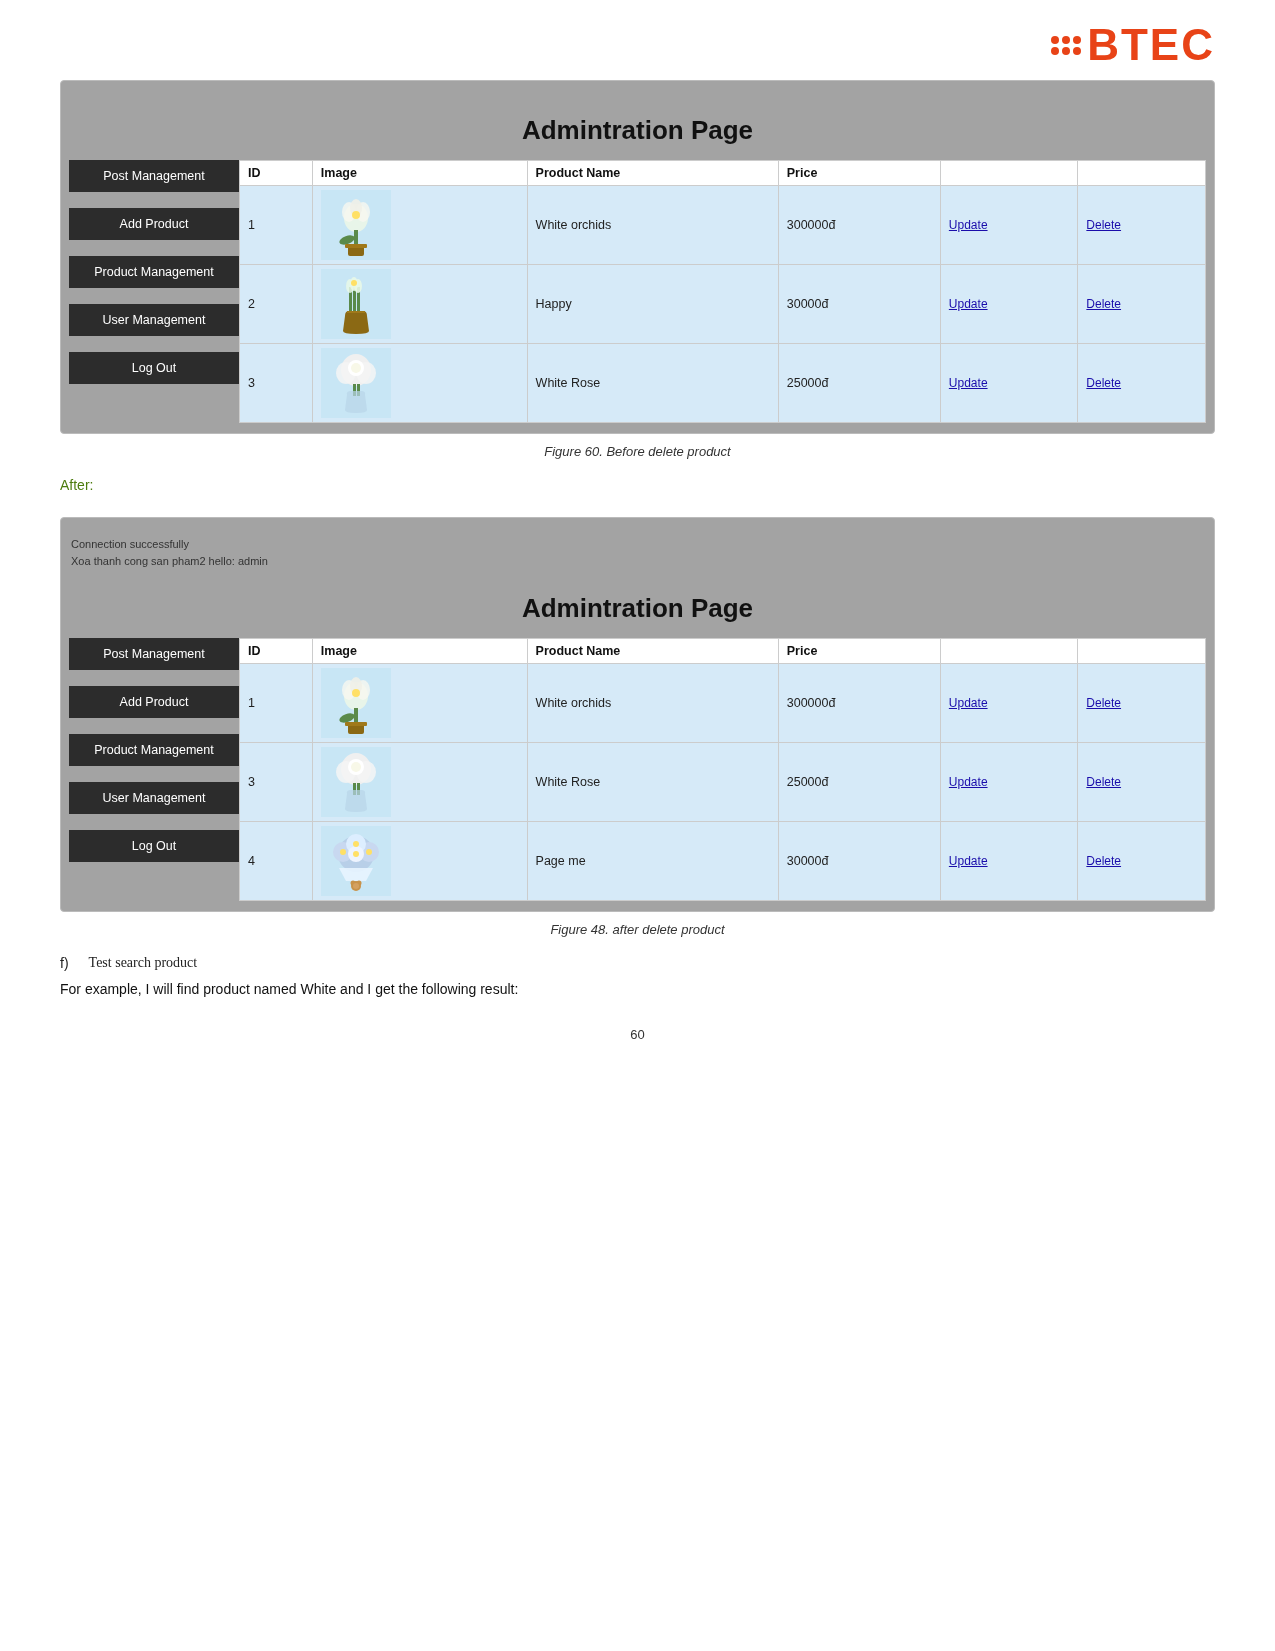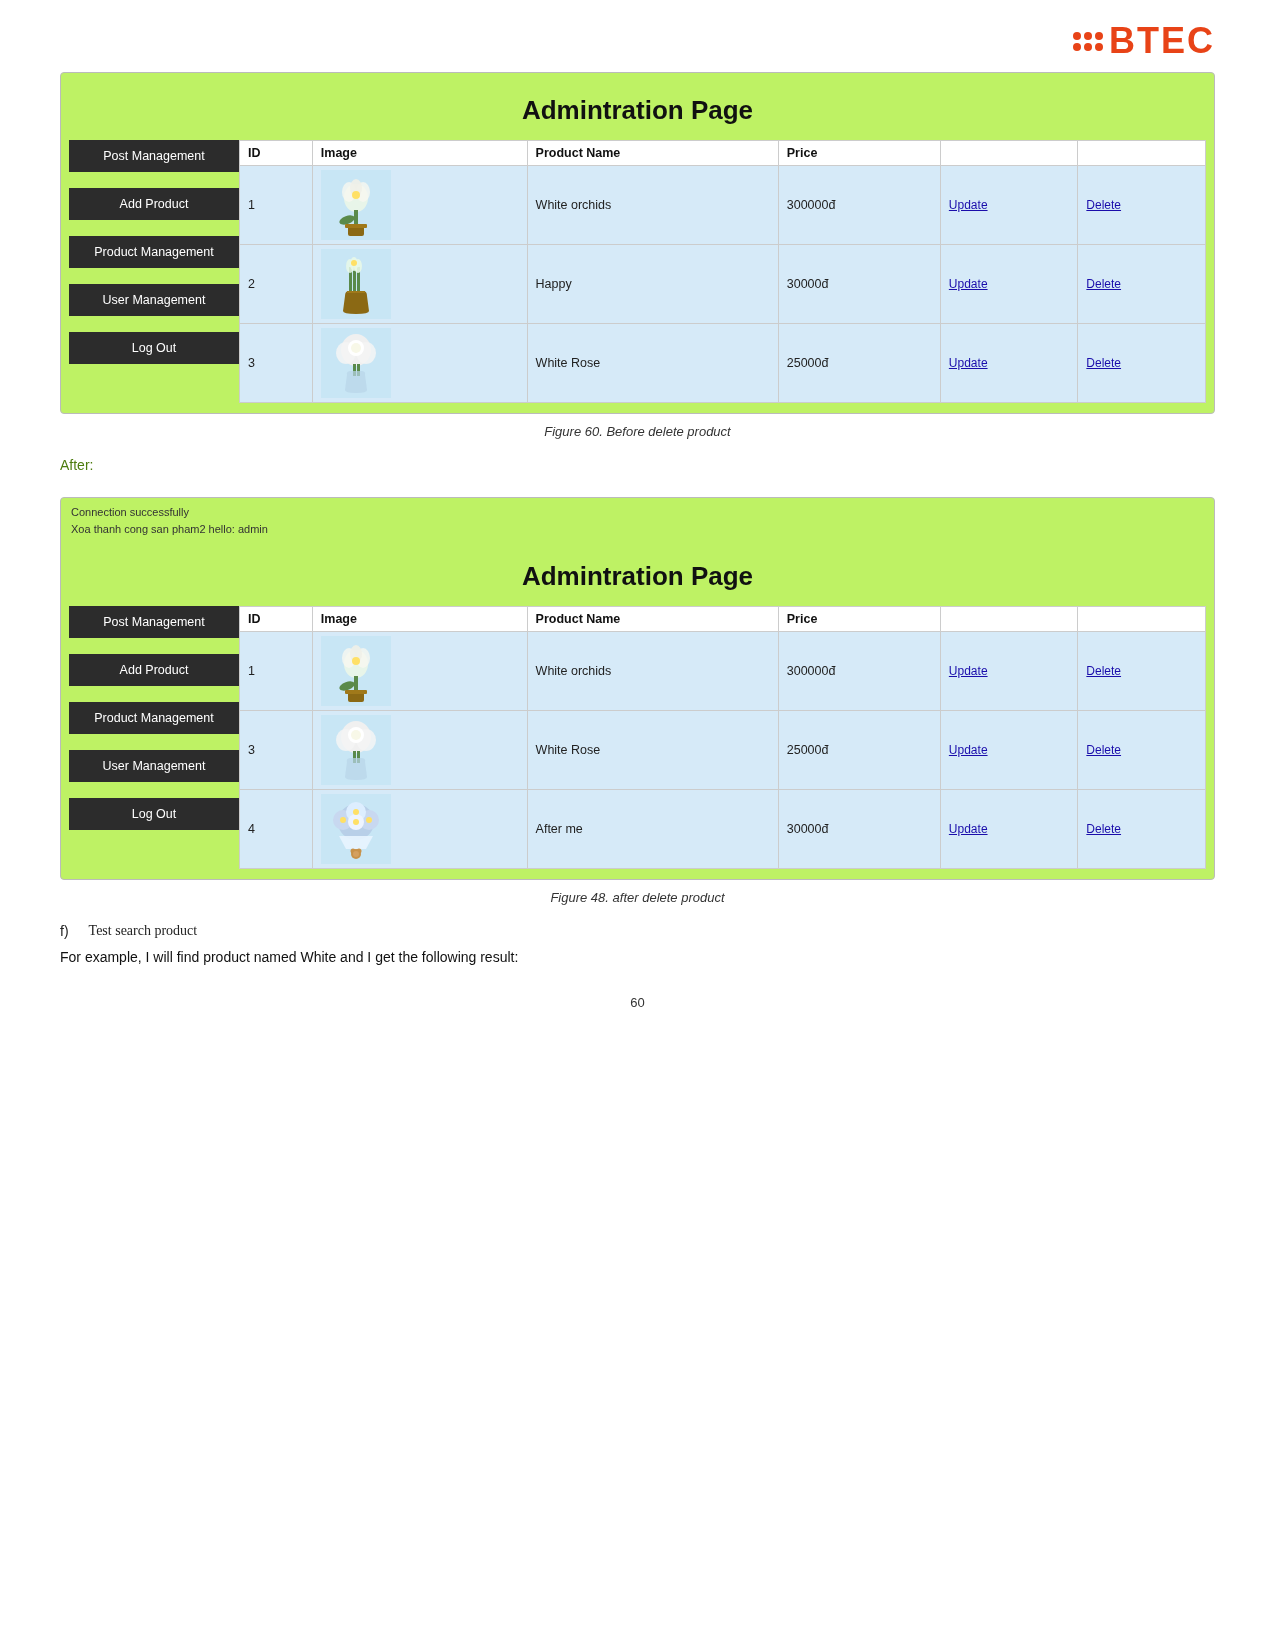--- a/index.html
+++ b/index.html
@@ -13,21 +13,21 @@
       padding: 20px 60px 40px 60px;
     }
 
     
     .logo-area {
       display: flex;
       justify-content: flex-end;
       margin-bottom: 10px;
     }
     .logo-btec {
-      font-size: 36px;
+      font-size: 44px;
       font-weight: 900;
       color: #e84317;
       letter-spacing: 2px;
       display: flex;
       align-items: center;
     }
     .logo-dots {
       display: inline-grid;
       grid-template-columns: repeat(3,8px);
       grid-template-rows: repeat(2,8px);
@@ -37,23 +37,23 @@
     .logo-dot {
       width: 8px; height: 8px;
       border-radius: 50%;
       background: #e84317;
     }
 
     
     .doc-card {
       border: 1px solid #bbb;
       border-radius: 4px;
-      padding: 0 0 10px 0;
+      padding: 12px 0 10px 0;
       margin-bottom: 5px;
-      background: #bef264;
+      background: #a3a3a3;
     }
 
     
     .page-title {
       text-align: center;
       font-size: 26px;
       font-weight: 900;
       padding: 22px 0 14px 0;
       color: #111;
     }
@@ -399,21 +399,21 @@
                 <circle cx="35" cy="18" r="3" fill="#ffe066"></circle>
 
                 <path d="M18 42 L25 55 L45 55 L52 42 Z" fill="#e8f4ff" opacity="0.9"></path>
 
                 <circle cx="35" cy="60" r="5" fill="#c8924a"></circle>
                 <circle cx="32" cy="57" r="2.5" fill="#c8924a"></circle>
                 <circle cx="38" cy="57" r="2.5" fill="#c8924a"></circle>
                 <circle cx="35" cy="60" r="3" fill="#d4a060"></circle>
               </svg>
             </td>
-            <td>After me</td>
+            <td>Page me</td>
             <td>30000đ</td>
             <td class="action-link"><a>Update</a></td>
             <td class="action-link"><a>Delete</a></td>
           </tr>
         </tbody>
       </table>
     </div>
   </div>
 </div>
 

